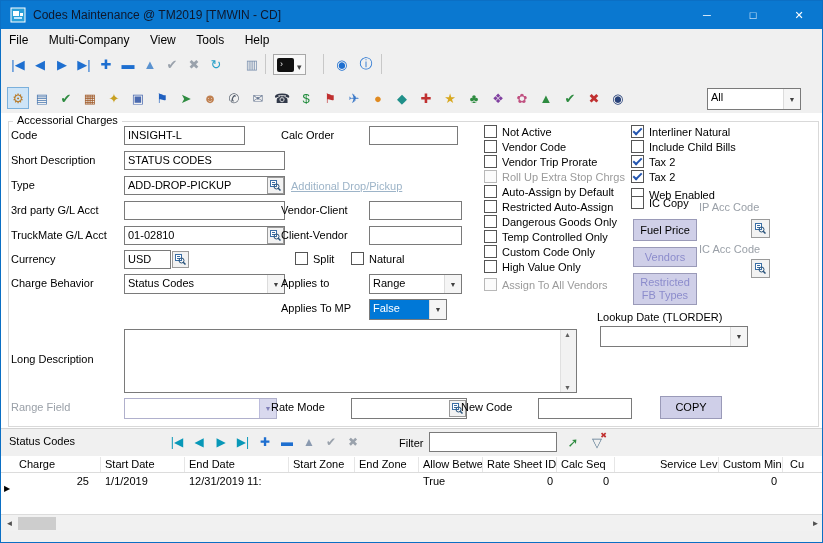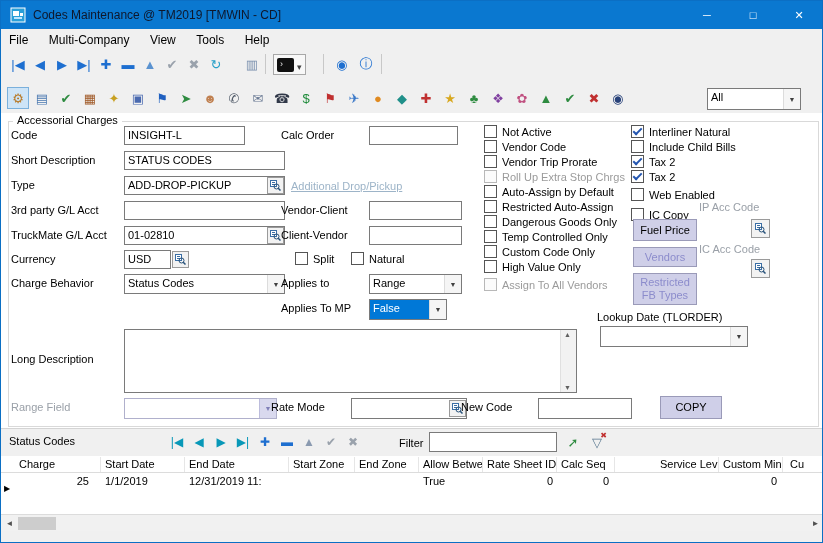--- a/index.html
+++ b/index.html
@@ -294,21 +294,21 @@
       <span class="cb-lbl">Tax 2</span>
     </div>
   <div class="cb-row on" style="left:630px;top:168px">
       <span class="cb"></span>
       <span class="cb-lbl">Tax 2</span>
     </div>
   <div class="cb-row" style="left:630px;top:186px">
       <span class="cb"></span>
       <span class="cb-lbl">Web Enabled</span>
     </div>
-  <div class="cb-row" style="left:630px;top:206px">
+  <div class="cb-row" style="left:630px;top:194px">
       <span class="cb"></span>
       <span class="cb-lbl">IC Copy</span>
     </div>
 
   <span class="fl dim" style="left:698px;top:200px">IP Acc Code</span>
   <div class="lookup" style="left:750px;top:218px;width:19px;height:19px">
     <svg width="11" height="11" viewBox="0 0 11 11">
         <rect x="0.5" y="0.5" width="6" height="6" fill="#fff" stroke="#3a6ea5"></rect>
         <line x1="2" y1="2.5" x2="5" y2="2.5" stroke="#3a6ea5"></line>
         <line x1="2" y1="4.5" x2="5" y2="4.5" stroke="#3a6ea5"></line>

